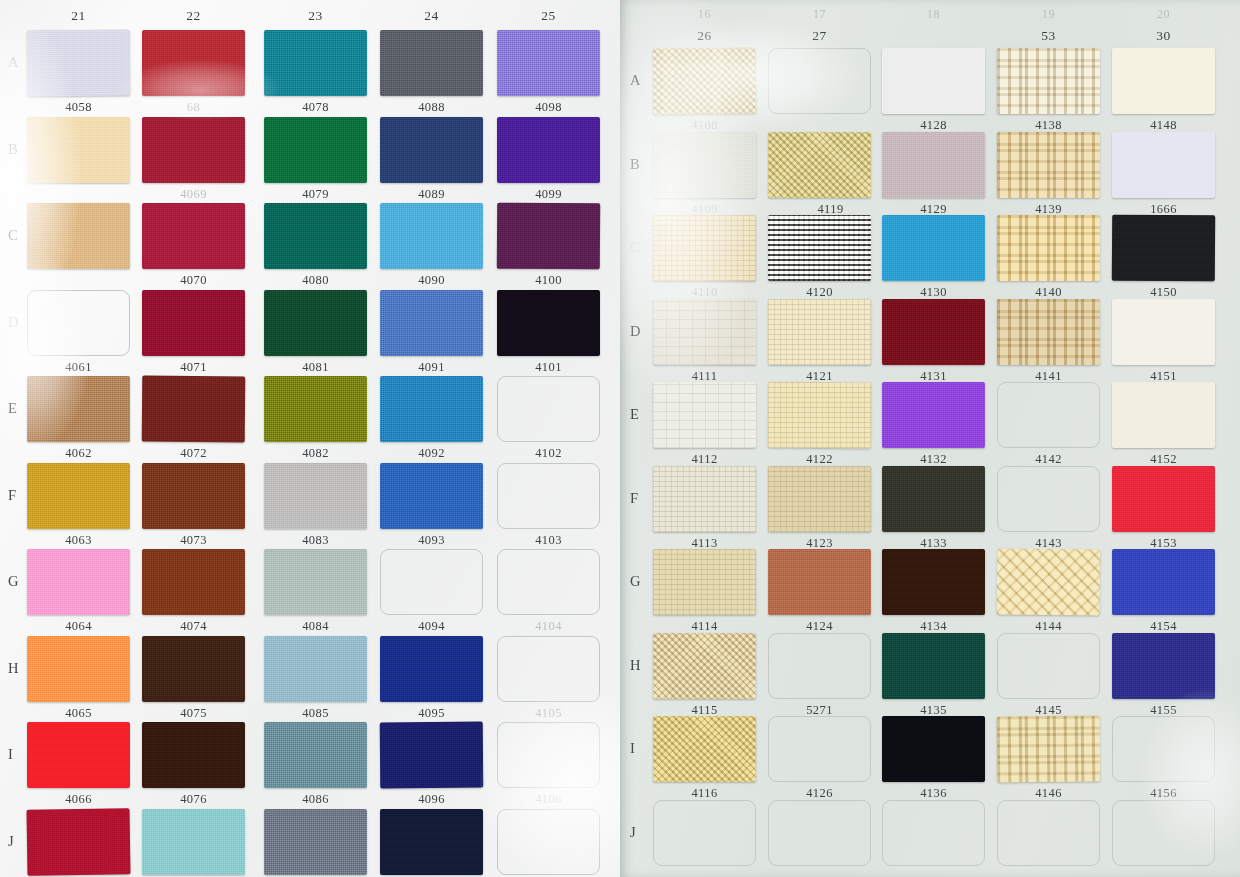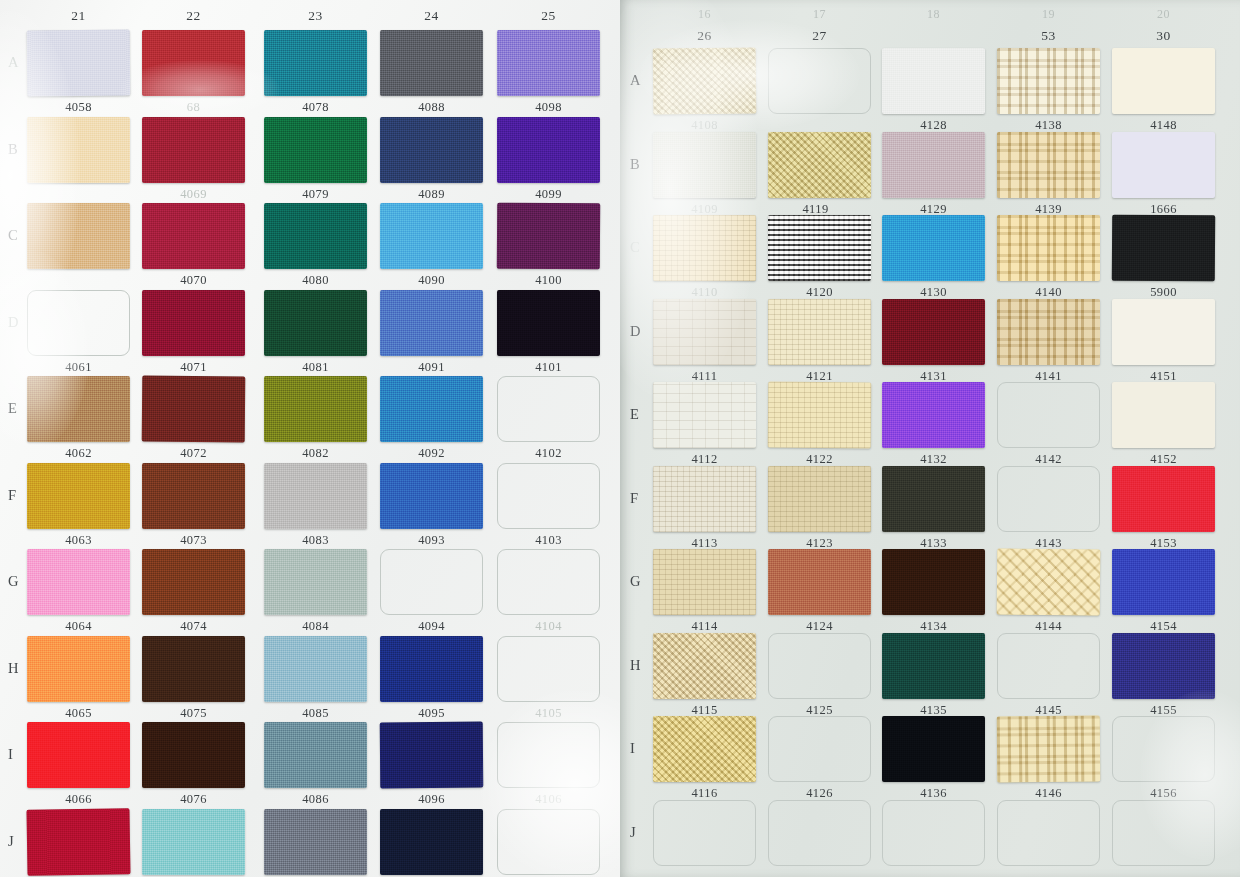--- a/index.html
+++ b/index.html
@@ -426,21 +426,21 @@
           <div class="swatch" style="background: rgb(246, 242, 226);"></div>
         </div>
         <div class="code" style="left: 492px; top: 118px; width: 103px;">4148</div>
         <div class="cell" style="left: 33px; top: 131.5px; width: 103px; height: 66px;">
           <div class="swatch weave" style="background: rgb(220, 223, 214);"></div>
         </div>
         <div class="code faded" style="left: 33px; top: 201.5px; width: 103px;">4109</div>
         <div class="cell" style="left: 148px; top: 131.5px; width: 103px; height: 66px;">
           <div class="swatch knit" style="background: rgb(221, 207, 135);"></div>
         </div>
-        <div class="code" style="left: 144px; top: 201.5px; width: 103px; text-align: center;">4119</div>
+        <div class="code" style="left: 159px; top: 201.5px; width: 103px; text-align: center;">4119</div>
         <div class="cell" style="left: 262px; top: 131.5px; width: 103px; height: 66px;">
           <div class="swatch weave" style="background: rgb(200, 182, 189);"></div>
         </div>
         <div class="code" style="left: 262px; top: 201.5px; width: 103px;">4129</div>
         <div class="cell" style="left: 377px; top: 131.5px; width: 103px; height: 66px;">
           <div class="swatch basket" style="background: rgb(231, 208, 154);"></div>
         </div>
         <div class="code" style="left: 377px; top: 201.5px; width: 103px;">4139</div>
         <div class="cell" style="left: 492px; top: 131.5px; width: 103px; height: 66px;">
           <div class="swatch" style="background: rgb(230, 229, 242);"></div>
@@ -458,21 +458,21 @@
           <div class="swatch weave" style="background: rgb(45, 155, 212);"></div>
         </div>
         <div class="code" style="left: 262px; top: 285px; width: 103px;">4130</div>
         <div class="cell" style="left: 377px; top: 215px; width: 103px; height: 66px;">
           <div class="swatch basket" style="background: rgb(240, 212, 142);"></div>
         </div>
         <div class="code" style="left: 377px; top: 285px; width: 103px;">4140</div>
         <div class="cell" style="left: 492px; top: 215px; width: 103px; height: 66px;">
           <div class="swatch weave" style="background: rgb(27, 29, 30); transform: rotate(0.4deg);"></div>
         </div>
-        <div class="code" style="left: 492px; top: 285px; width: 103px;">5900</div>
+        <div class="code" style="left: 492px; top: 285px; width: 103px;">4150</div>
         <div class="cell" style="left: 33px; top: 298.5px; width: 103px; height: 66px;">
           <div class="swatch paper" style="background: rgb(229, 226, 214);"></div>
         </div>
         <div class="code" style="left: 33px; top: 368.5px; width: 103px;">4111</div>
         <div class="cell" style="left: 148px; top: 298.5px; width: 103px; height: 66px;">
           <div class="swatch linen" style="background: rgb(240, 231, 197);"></div>
         </div>
         <div class="code" style="left: 148px; top: 368.5px; width: 103px;">4121</div>
         <div class="cell" style="left: 262px; top: 298.5px; width: 103px; height: 66px;">
           <div class="swatch weave" style="background: rgb(114, 19, 31);"></div>
@@ -546,21 +546,21 @@
           <div class="swatch weave" style="background: rgb(53, 67, 188);"></div>
         </div>
         <div class="code" style="left: 492px; top: 619px; width: 103px;">4154</div>
         <div class="cell" style="left: 33px; top: 632.5px; width: 103px; height: 66px;">
           <div class="swatch knit" style="background: rgb(232, 212, 171);"></div>
         </div>
         <div class="code" style="left: 33px; top: 702.5px; width: 103px;">4115</div>
         <div class="cell" style="left: 148px; top: 632.5px; width: 103px; height: 66px;">
           <div class="swatch empty"></div>
         </div>
-        <div class="code" style="left: 148px; top: 702.5px; width: 103px;">4125</div>
+        <div class="code" style="left: 148px; top: 702.5px; width: 103px;">5271</div>
         <div class="cell" style="left: 262px; top: 632.5px; width: 103px; height: 66px;">
           <div class="swatch weave" style="background: rgb(20, 69, 60);"></div>
         </div>
         <div class="code" style="left: 262px; top: 702.5px; width: 103px;">4135</div>
         <div class="cell" style="left: 377px; top: 632.5px; width: 103px; height: 66px;">
           <div class="swatch empty"></div>
         </div>
         <div class="code" style="left: 377px; top: 702.5px; width: 103px;">4145</div>
         <div class="cell" style="left: 492px; top: 632.5px; width: 103px; height: 66px;">
           <div class="swatch weave" style="background: rgb(47, 47, 131);"></div>

